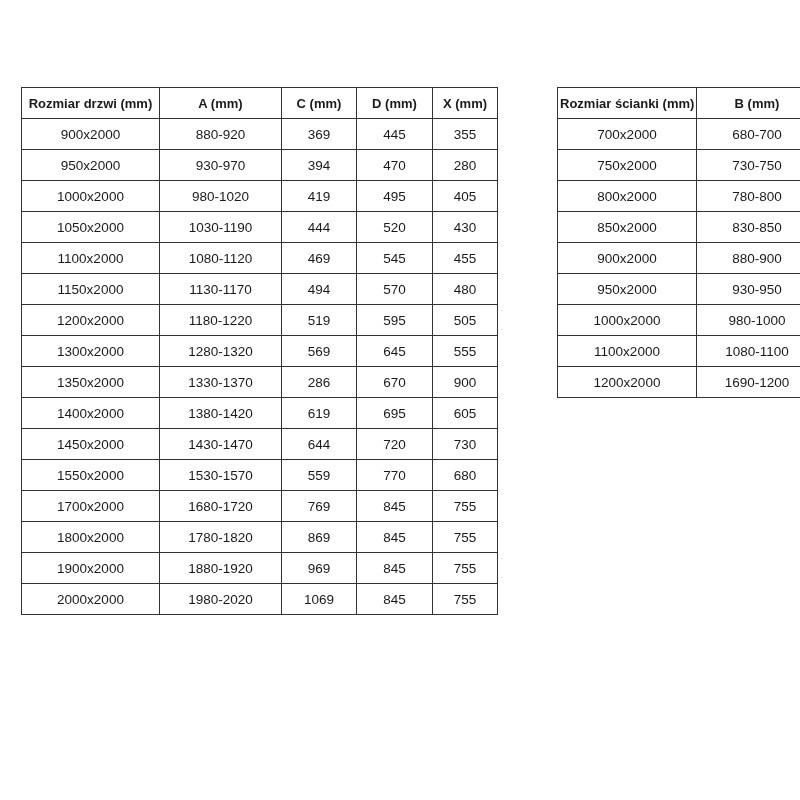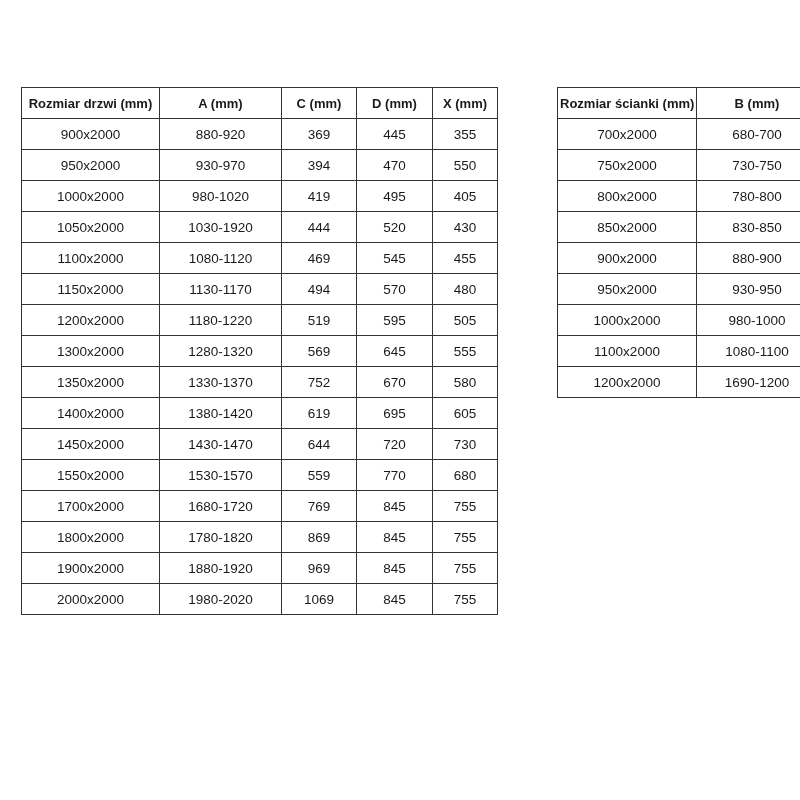--- a/index.html
+++ b/index.html
@@ -85,32 +85,32 @@
           <td>880-920</td>
           <td>369</td>
           <td>445</td>
           <td>355</td>
         </tr>
         <tr>
           <td>950x2000</td>
           <td>930-970</td>
           <td>394</td>
           <td>470</td>
-          <td>550</td>
+          <td>280</td>
         </tr>
         <tr>
           <td>1000x2000</td>
           <td>980-1020</td>
           <td>419</td>
           <td>495</td>
           <td>405</td>
         </tr>
         <tr>
           <td>1050x2000</td>
-          <td>1030-1920</td>
+          <td>1030-1190</td>
           <td>444</td>
           <td>520</td>
           <td>430</td>
         </tr>
         <tr>
           <td>1100x2000</td>
           <td>1080-1120</td>
           <td>469</td>
           <td>545</td>
           <td>455</td>
@@ -132,23 +132,23 @@
         <tr>
           <td>1300x2000</td>
           <td>1280-1320</td>
           <td>569</td>
           <td>645</td>
           <td>555</td>
         </tr>
         <tr>
           <td>1350x2000</td>
           <td>1330-1370</td>
-          <td>752</td>
+          <td>286</td>
           <td>670</td>
-          <td>580</td>
+          <td>900</td>
         </tr>
         <tr>
           <td>1400x2000</td>
           <td>1380-1420</td>
           <td>619</td>
           <td>695</td>
           <td>605</td>
         </tr>
         <tr>
           <td>1450x2000</td>

